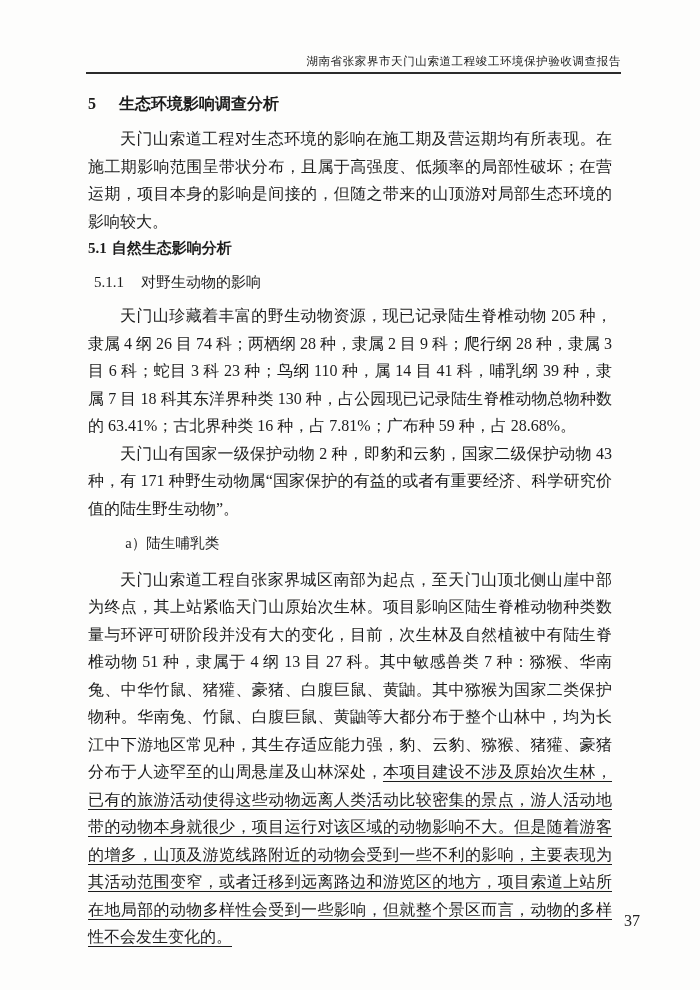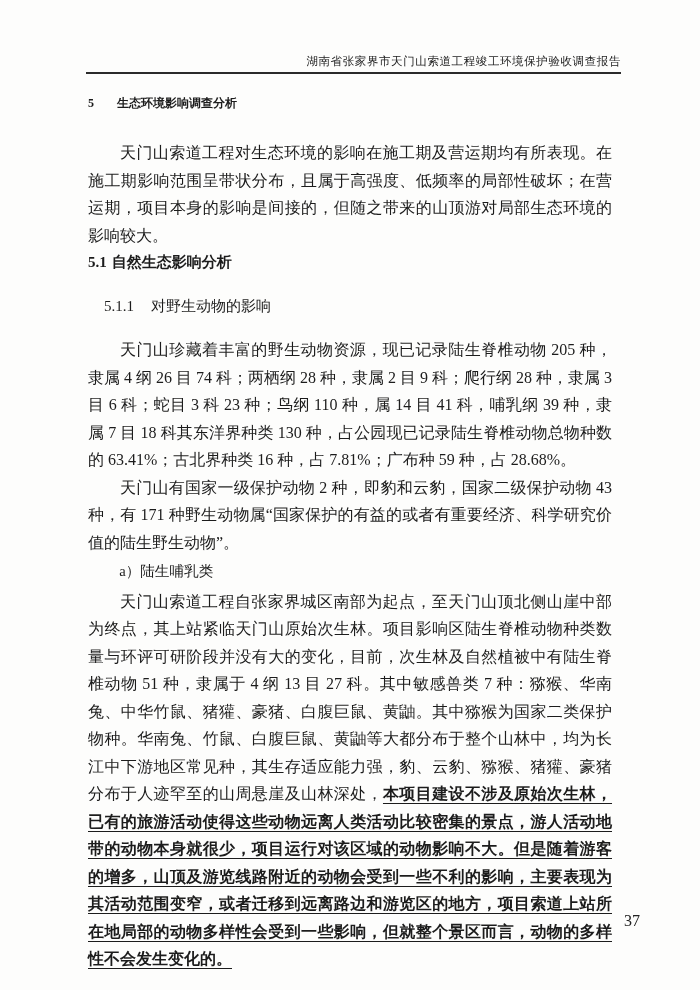--- a/index.html
+++ b/index.html
@@ -37,59 +37,58 @@
     height: 0;
     border-top: 2px solid #2b2b2b;
   }
   .content {
     position: absolute;
     top: 90px;
     left: 88px;
     width: 524px;
   }
   .sec-h1 {
-    margin: 0 0 22px 0;
-    font-size: 12px;
+    margin: 0 0 8px 0;
+    font-size: 16px;
     font-weight: bold;
     line-height: 27px;
   }
   .sec-h1 .sec-num { margin-right: 23px; }
   .sec-h2 {
     margin: 0;
     font-size: 15px;
     font-weight: bold;
     line-height: 27.5px;
   }
   .sec-h2 .sec-num { margin-right: 5px; }
   .sec-h3 {
-    margin: 16px;
+    margin: 6px;
     font-size: 15px;
     font-weight: normal;
     line-height: 27.5px;
   }
   .sec-h3 .sec-num { margin-right: 17px; }
   .para {
     margin: 0;
     font-size: 16px;
     line-height: 27.5px;
     text-align: justify;
     text-indent: 2em;
     word-break: break-all;
   }
   .item-line {
-    margin: 2px;
+    margin: 8px;
     font-size: 14.6px;
     line-height: 27.5px;
     text-indent: 2em;
   }
   .u-span {
     text-decoration: underline;
     text-underline-offset: 4px;
     text-decoration-thickness: 1px;
-    font-weight: bold;
   }
   .footer {
     position: absolute;
     top: 912px;
     left: 0;
     width: 640px;
     text-align: right;
     font-size: 16px;
     color: #222;
   }

